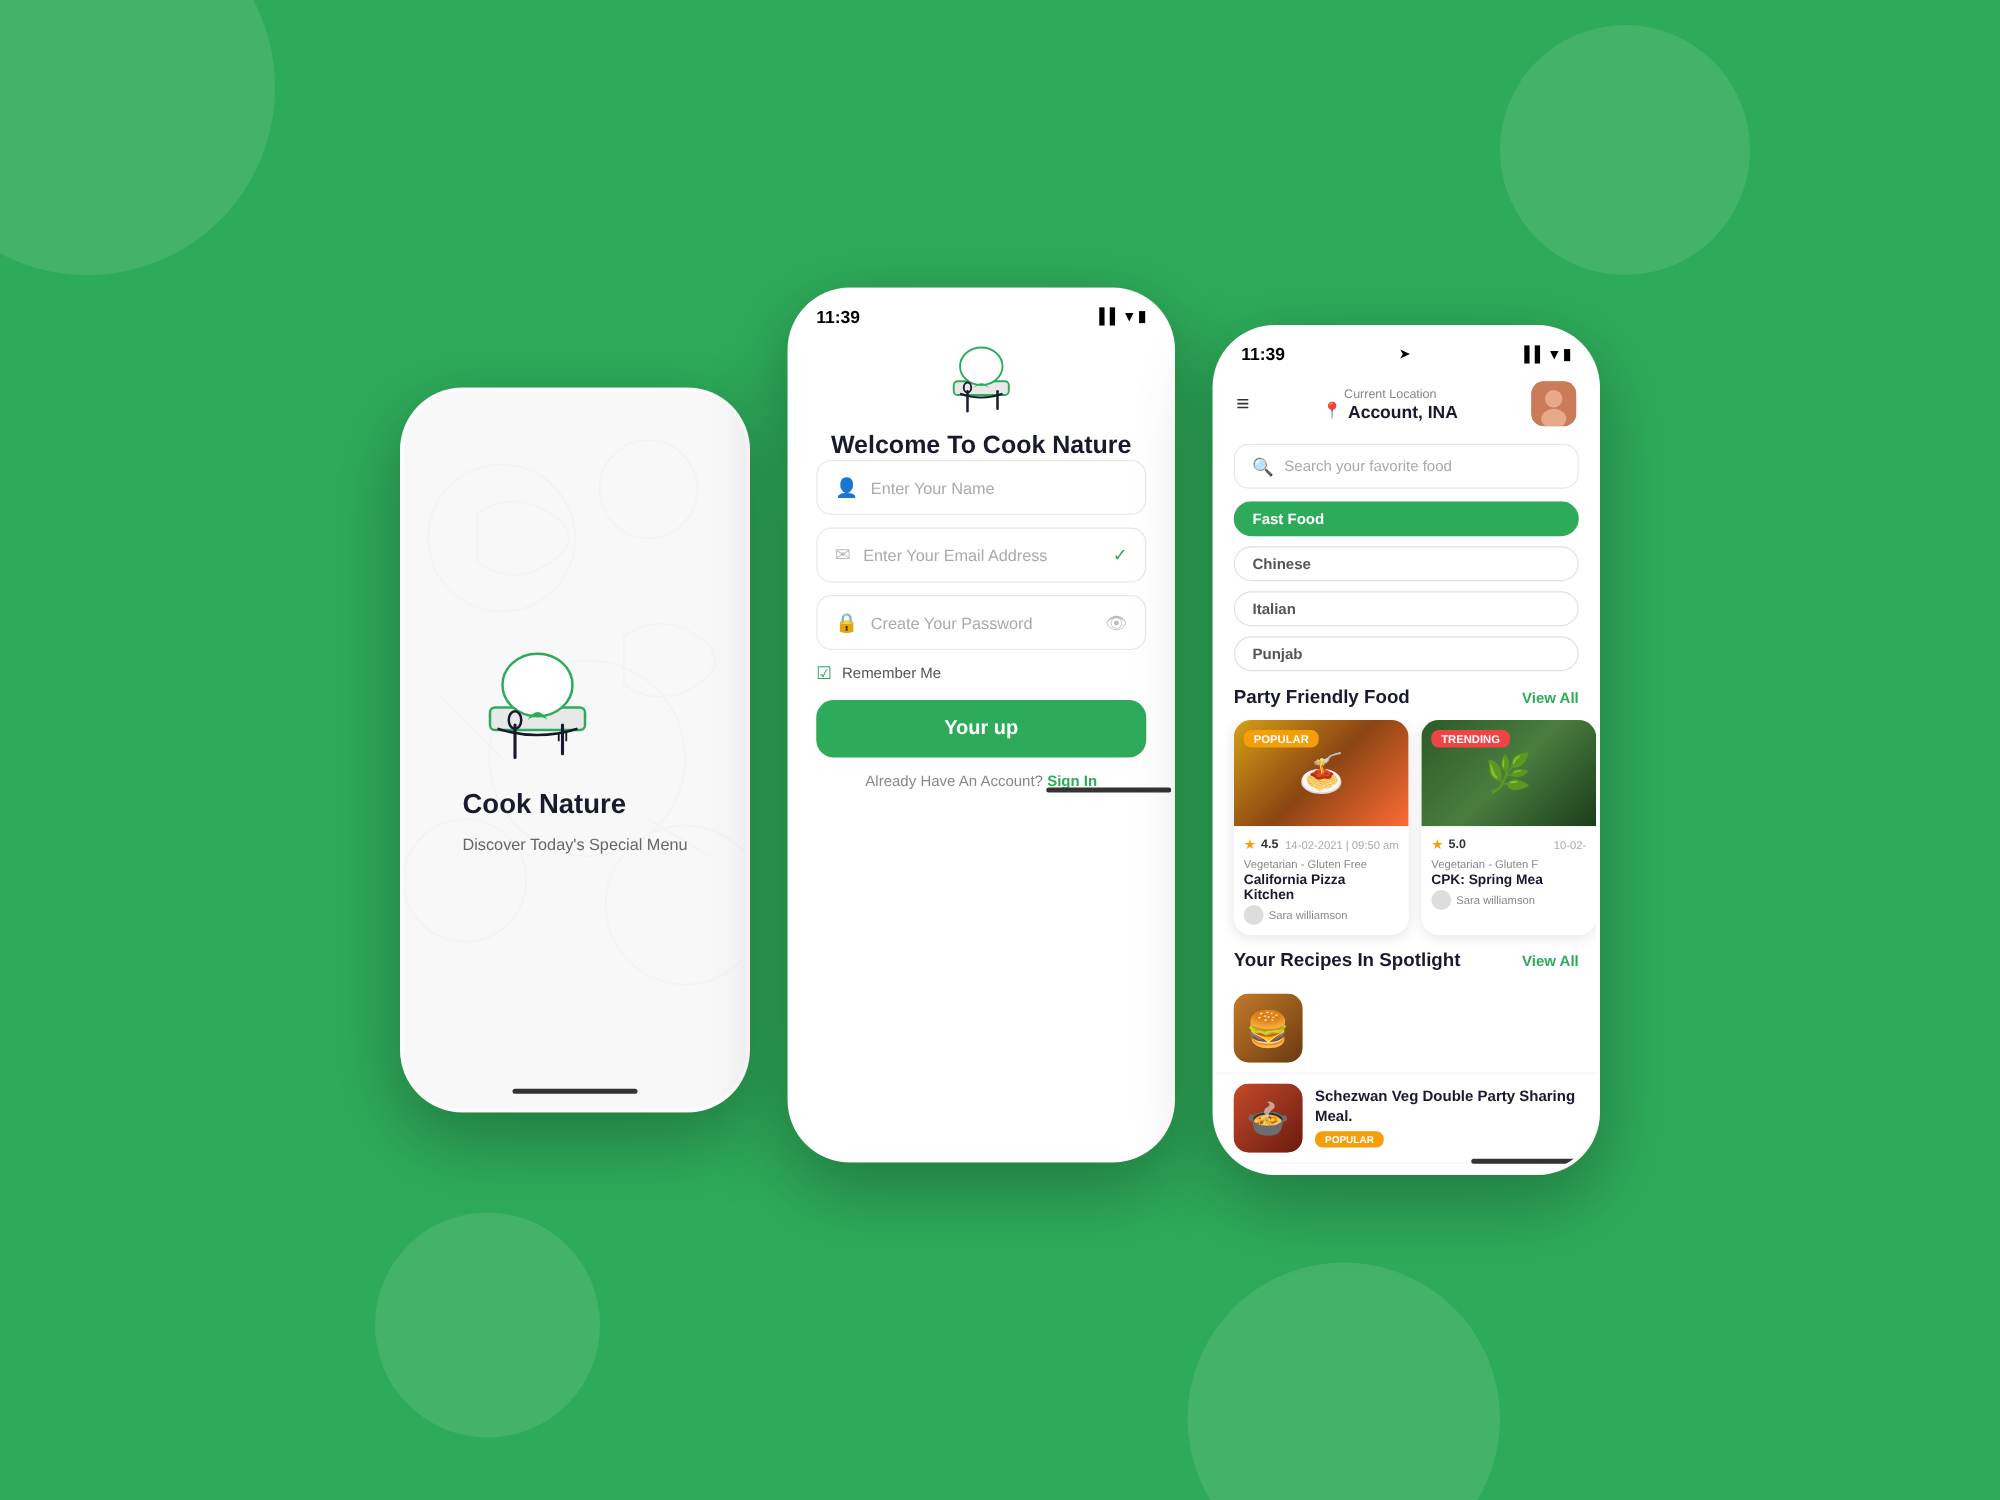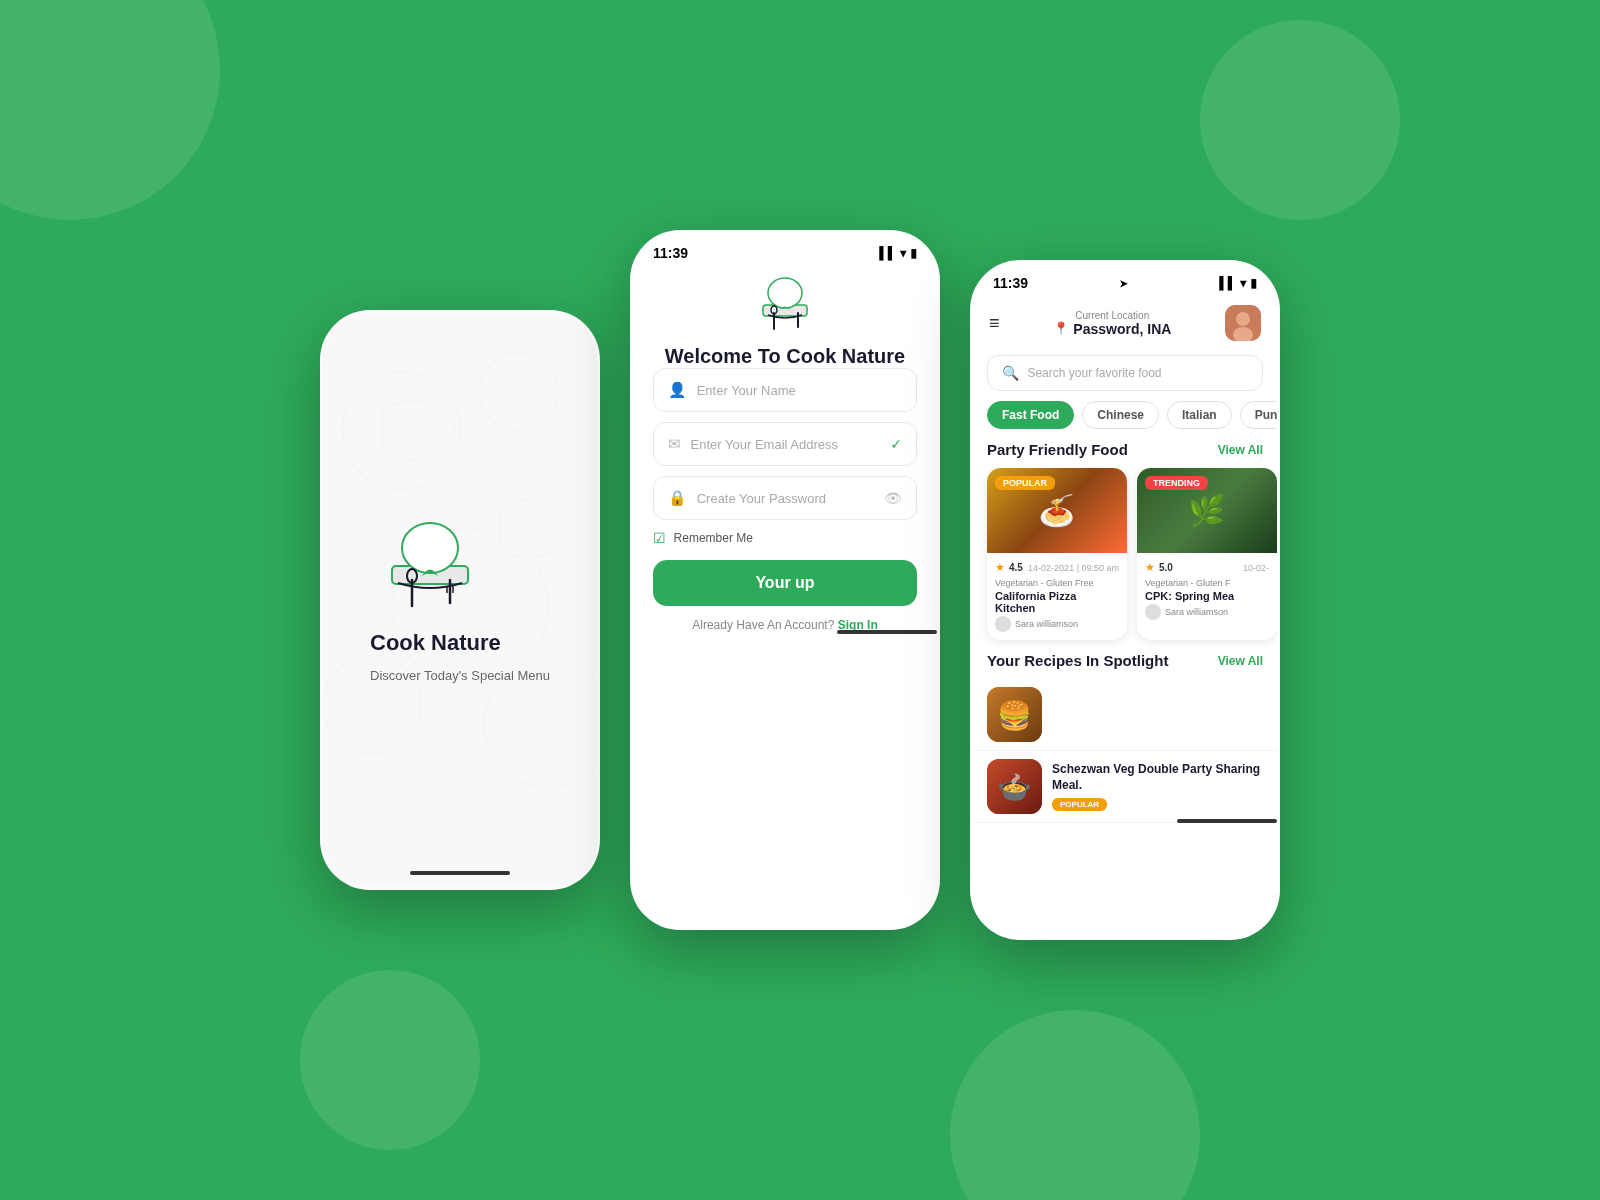--- a/index.html
+++ b/index.html
@@ -241,20 +241,21 @@
       gap: 8px;
       color: #aaa;
       font-size: 12px;
     }
     .search-icon-el { color: #aaa; font-size: 14px; }
     .category-row {
       display: flex;
       gap: 8px;
       padding: 0 14px 12px;
       overflow: hidden;
+      flex-direction: column;
     }
     .cat-chip {
       padding: 6px 14px;
       border-radius: 20px;
       font-size: 12px;
       font-weight: 600;
       border: 1.5px solid #e0e0e0;
       color: #555;
       white-space: nowrap;
       cursor: pointer;
@@ -488,21 +489,21 @@
         <span>▮</span>
       </div>
     </div>
 
     <div class="header-row">
       <span class="hamburger">≡</span>
       <div class="location-center">
         <div class="current-loc-label">Current Location</div>
         <div class="location-name">
           <span class="loc-pin">📍</span>
-          <span>Password, INA</span>
+          <span>Account, INA</span>
         </div>
       </div>
       <div class="avatar-img">
         <svg width="36" height="36" viewBox="0 0 36 36">
           <rect width="36" height="36" rx="10" fill="#c97b5a"></rect>
           <circle cx="18" cy="14" r="7" fill="#e8a88a"></circle>
           <ellipse cx="18" cy="30" rx="10" ry="8" fill="#e8a88a"></ellipse>
         </svg>
       </div>
     </div>

